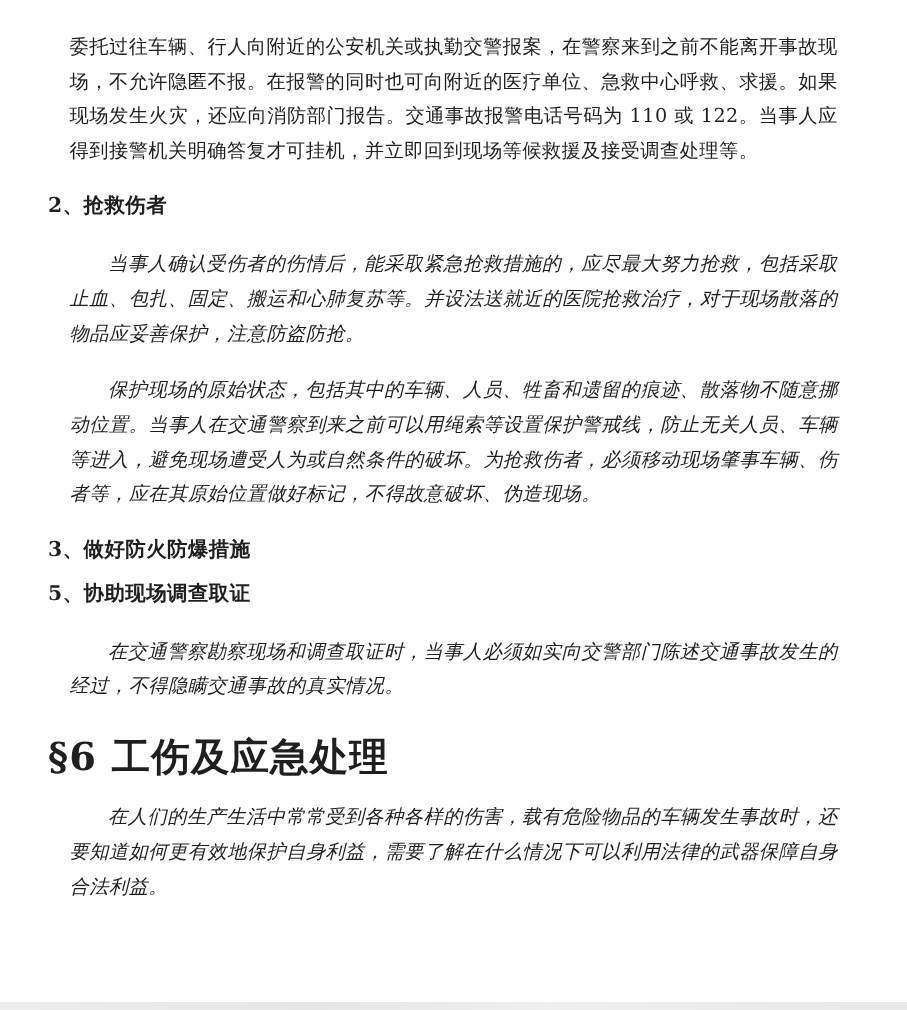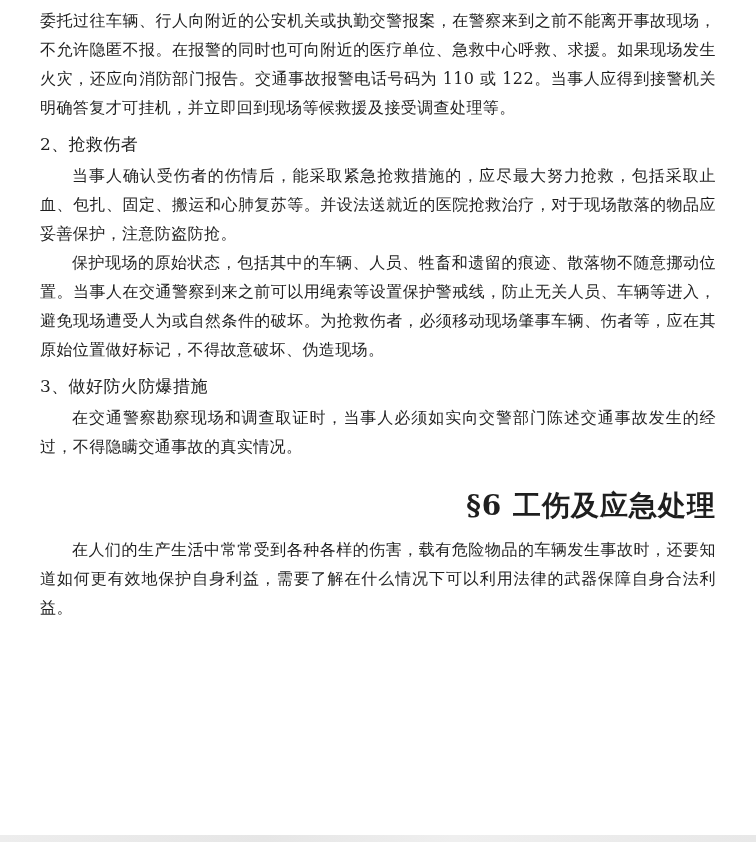--- a/index.html
+++ b/index.html
@@ -21,37 +21,38 @@
     height: 842px;
     padding: 6px 40px 0 40px;
     background: #ffffff;
     position: relative;
   }
   .body-para {
     font-size: 16px;
     line-height: 29px;
     text-align: justify;
     text-justify: inter-ideograph;
-    margin: 0;
+    margin: 18px;
     letter-spacing: 0.4px;
   }
   .body-para.indent {
     text-indent: 2em;
+    font-style: italic;
   }
   .section-heading {
     font-size: 17px;
-    font-weight: normal;
+    font-weight: bold;
     line-height: 29px;
     margin: 8px 0 2px 0;
     letter-spacing: 0.4px;
   }
   .chapter-title {
-    font-size: 28px;
+    font-size: 32px;
     font-weight: bold;
-    text-align: right;
+    text-align: left;
     line-height: 34px;
     margin: 28px 0 12px 0;
     letter-spacing: 1px;
   }
   .bottom-edge {
     position: absolute;
     left: 0;
     bottom: 0;
     width: 756px;
     height: 7px;
@@ -65,20 +66,21 @@
 
   <p class="body-para">委托过往车辆、行人向附近的公安机关或执勤交警报案，在警察来到之前不能离开事故现场，不允许隐匿不报。在报警的同时也可向附近的医疗单位、急救中心呼救、求援。如果现场发生火灾，还应向消防部门报告。交通事故报警电话号码为 110 或 122。当事人应得到接警机关明确答复才可挂机，并立即回到现场等候救援及接受调查处理等。</p>
 
   <h3 class="section-heading">2、抢救伤者</h3>
   <p class="body-para indent">当事人确认受伤者的伤情后，能采取紧急抢救措施的，应尽最大努力抢救，包括采取止血、包扎、固定、搬运和心肺复苏等。并设法送就近的医院抢救治疗，对于现场散落的物品应妥善保护，注意防盗防抢。</p>
 
   <p class="body-para indent">保护现场的原始状态，包括其中的车辆、人员、牲畜和遗留的痕迹、散落物不随意挪动位置。当事人在交通警察到来之前可以用绳索等设置保护警戒线，防止无关人员、车辆等进入，避免现场遭受人为或自然条件的破坏。为抢救伤者，必须移动现场肇事车辆、伤者等，应在其原始位置做好标记，不得故意破坏、伪造现场。</p>
 
   <h3 class="section-heading">3、做好防火防爆措施</h3>
 
+  <h3 class="section-heading">5、协助现场调查取证</h3>
   <p class="body-para indent">在交通警察勘察现场和调查取证时，当事人必须如实向交警部门陈述交通事故发生的经过，不得隐瞒交通事故的真实情况。</p>
 
   <h1 class="chapter-title">§6 工伤及应急处理</h1>
 
   <p class="body-para indent">在人们的生产生活中常常受到各种各样的伤害，载有危险物品的车辆发生事故时，还要知道如何更有效地保护自身利益，需要了解在什么情况下可以利用法律的武器保障自身合法利益。</p>
 
   <div class="bottom-edge"></div>
 </div>
 
 </body></html>

